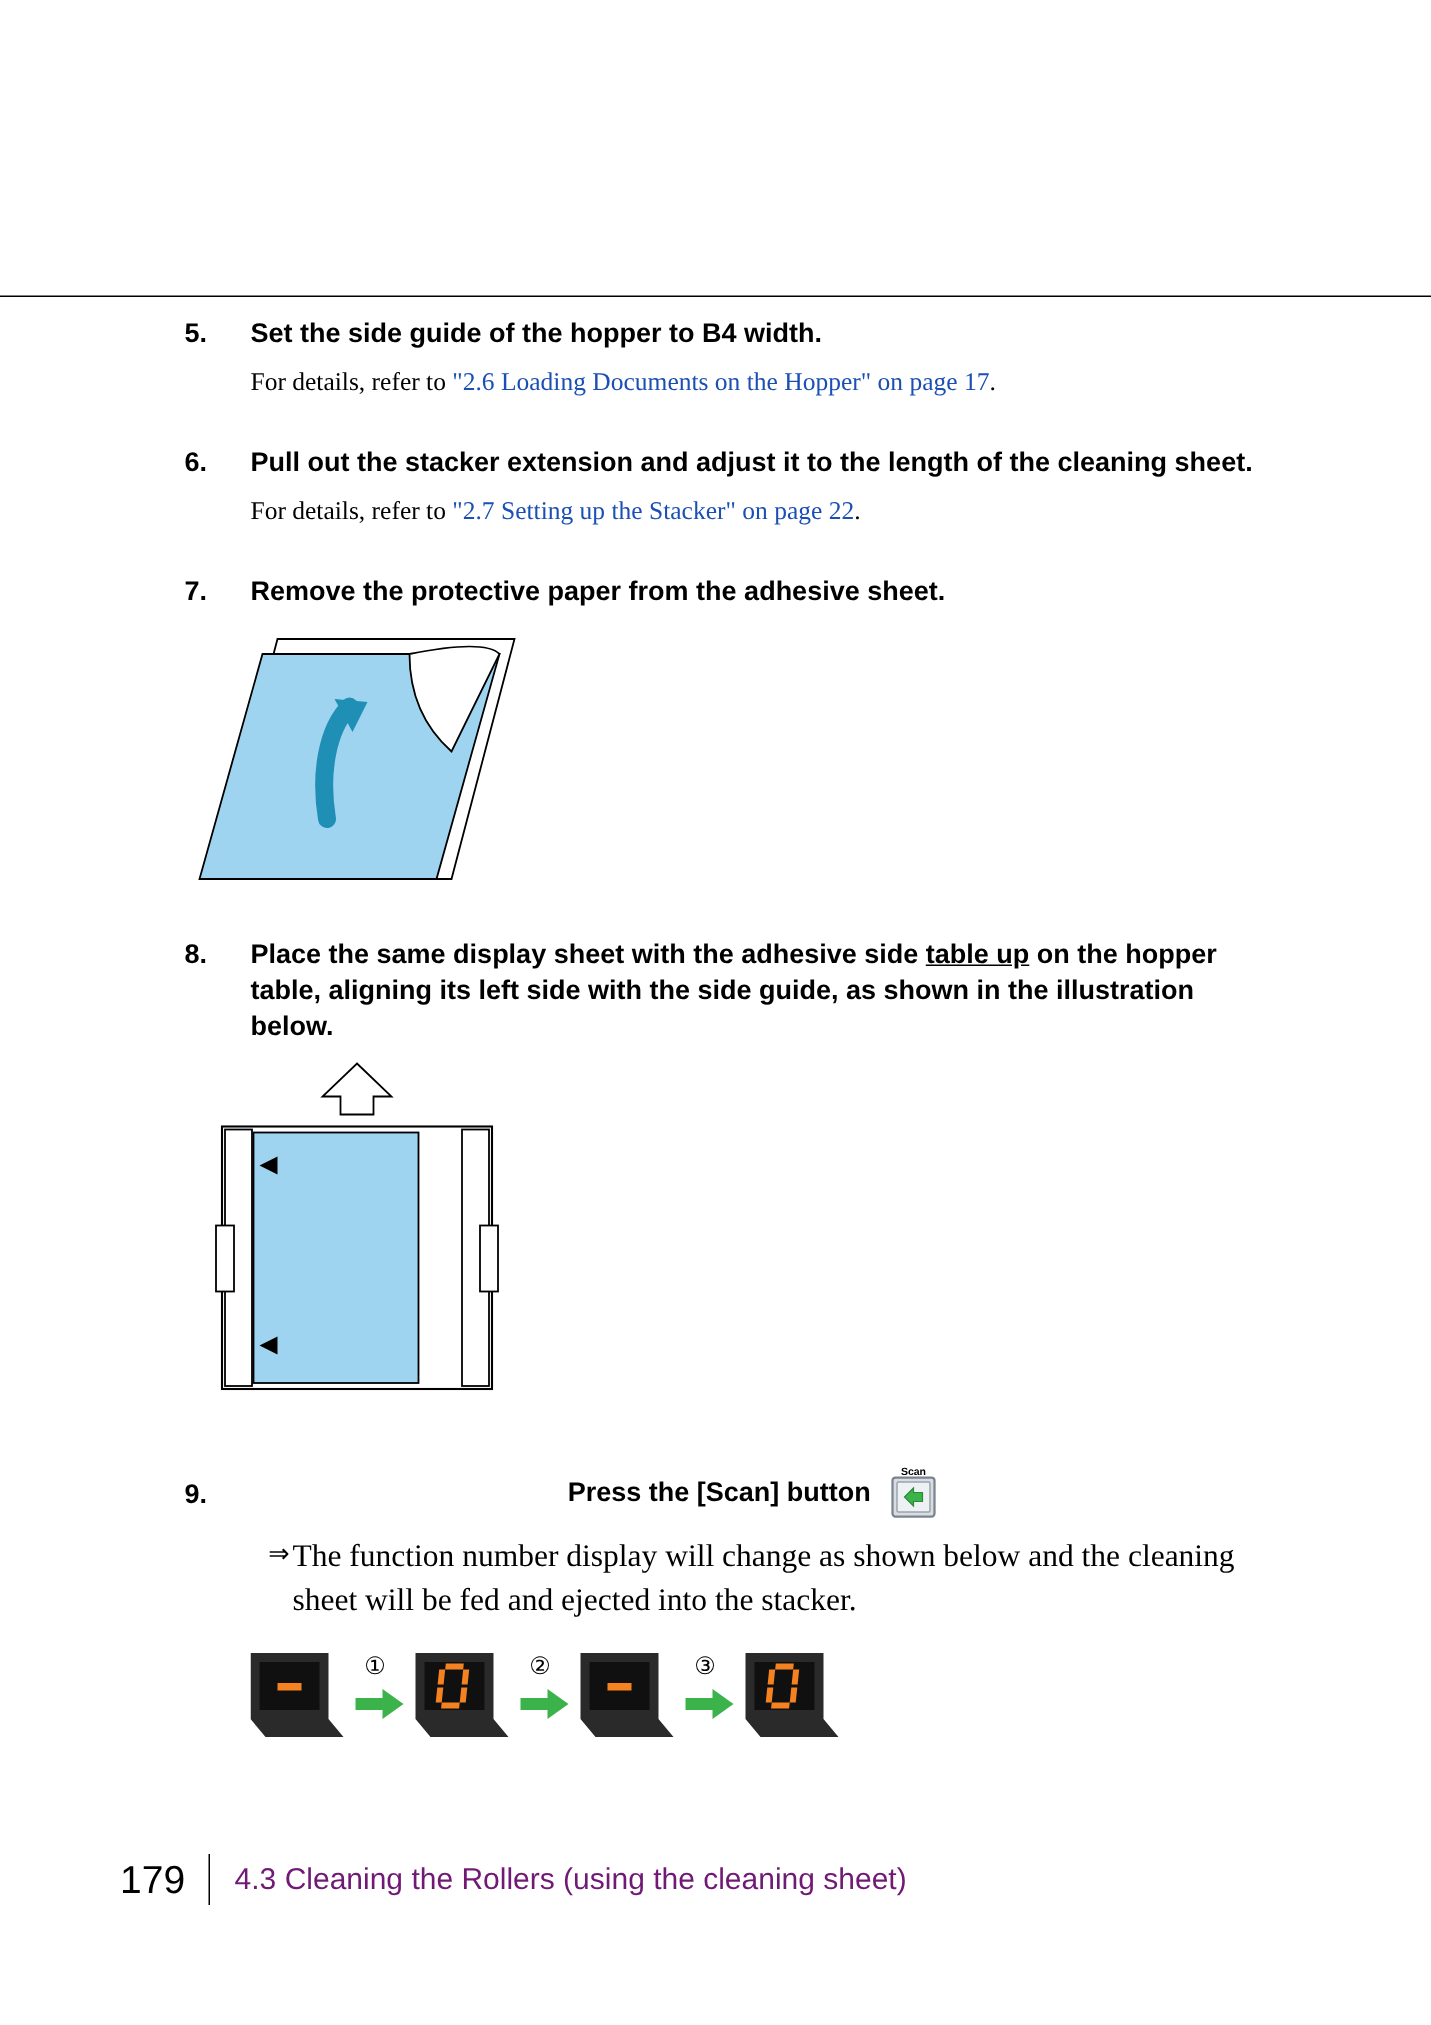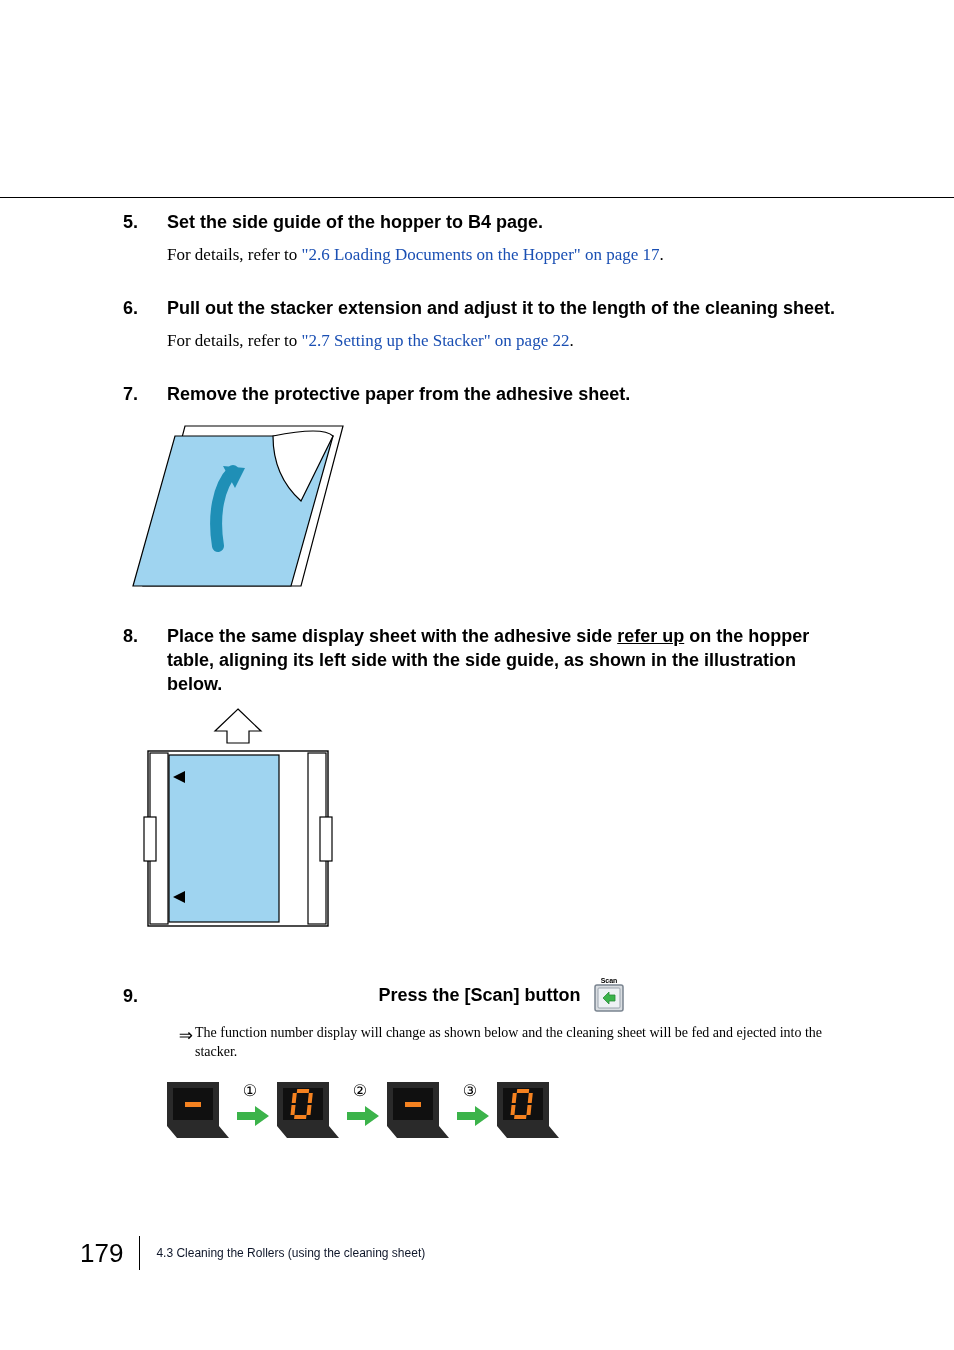--- a/index.html
+++ b/index.html
@@ -59,21 +59,21 @@
   }
   .indent-arrow .sym {
     width: 28px;
     flex-shrink: 0;
     font-size: 17px;
     text-align: right;
     padding-right: 2px;
   }
   .indent-arrow .txt {
     flex: 1;
-    font-size: 14px;
+    font-size: 21px;
     line-height: 1.4;
   }
   .inline-scan {
     display: inline-block;
     vertical-align: middle;
     margin: 0 6px;
     position: relative;
     top: -2px;
   }
   .footer {
@@ -90,36 +90,36 @@
     padding-right: 16px;
   }
   .vbar {
     width: 1px;
     height: 34px;
     background: #000;
     margin-right: 16px;
   }
   .section-name {
     font-family: Arial, Helvetica, sans-serif;
-    font-size: 12px;
-    color: #0f172a;
+    font-size: 20px;
+    color: #701a75;
   }
   svg { display: block; }
 </style>
 </head>
 <body>
 
 <div class="top-rule"></div>
 
 <div class="content">
 
   <div class="step">
     <div class="step-head">
       <div class="step-num">5.</div>
-      <div class="step-title">Set the side guide of the hopper to B4 page.</div>
+      <div class="step-title">Set the side guide of the hopper to B4 width.</div>
     </div>
     <div class="step-body">
       <span>For details, refer to </span><span class="link">"2.6 Loading Documents on the Hopper" on page 17</span><span>.</span>
     </div>
   </div>
 
   <div class="step">
     <div class="step-head">
       <div class="step-num">6.</div>
       <div class="step-title">Pull out the stacker extension and adjust it to the length of the cleaning sheet.</div>
@@ -146,21 +146,21 @@
         <path d="M95,130 C90,100 95,70 110,55" fill="none" stroke="#1f8fb6" stroke-width="12" stroke-linecap="round"></path>
         <polygon points="100,50 122,52 112,72" fill="#1f8fb6"></polygon>
       </svg>
     </div>
   </div>
 
   <div class="step">
     <div class="step-head">
       <div class="step-num">8.</div>
       <div class="step-title">
-        <span>Place the same display sheet with the adhesive side </span><span class="u">refer up</span><span> on the hopper table, aligning its left side with the side guide, as shown in the illustration below.</span>
+        <span>Place the same display sheet with the adhesive side </span><span class="u">table up</span><span> on the hopper table, aligning its left side with the side guide, as shown in the illustration below.</span>
       </div>
     </div>
     <div class="fig-center">
       <svg width="230" height="230">
 
         <polygon points="115,2 138,24 126,24 126,36 104,36 104,24 92,24" fill="#ffffff" stroke="#000" stroke-width="1.2"></polygon>
 
         <rect x="25" y="44" width="180" height="175" fill="#ffffff" stroke="#000" stroke-width="1.4"></rect>
 
         <rect x="27" y="46" width="18" height="171" fill="#ffffff" stroke="#000" stroke-width="1.2"></rect>

